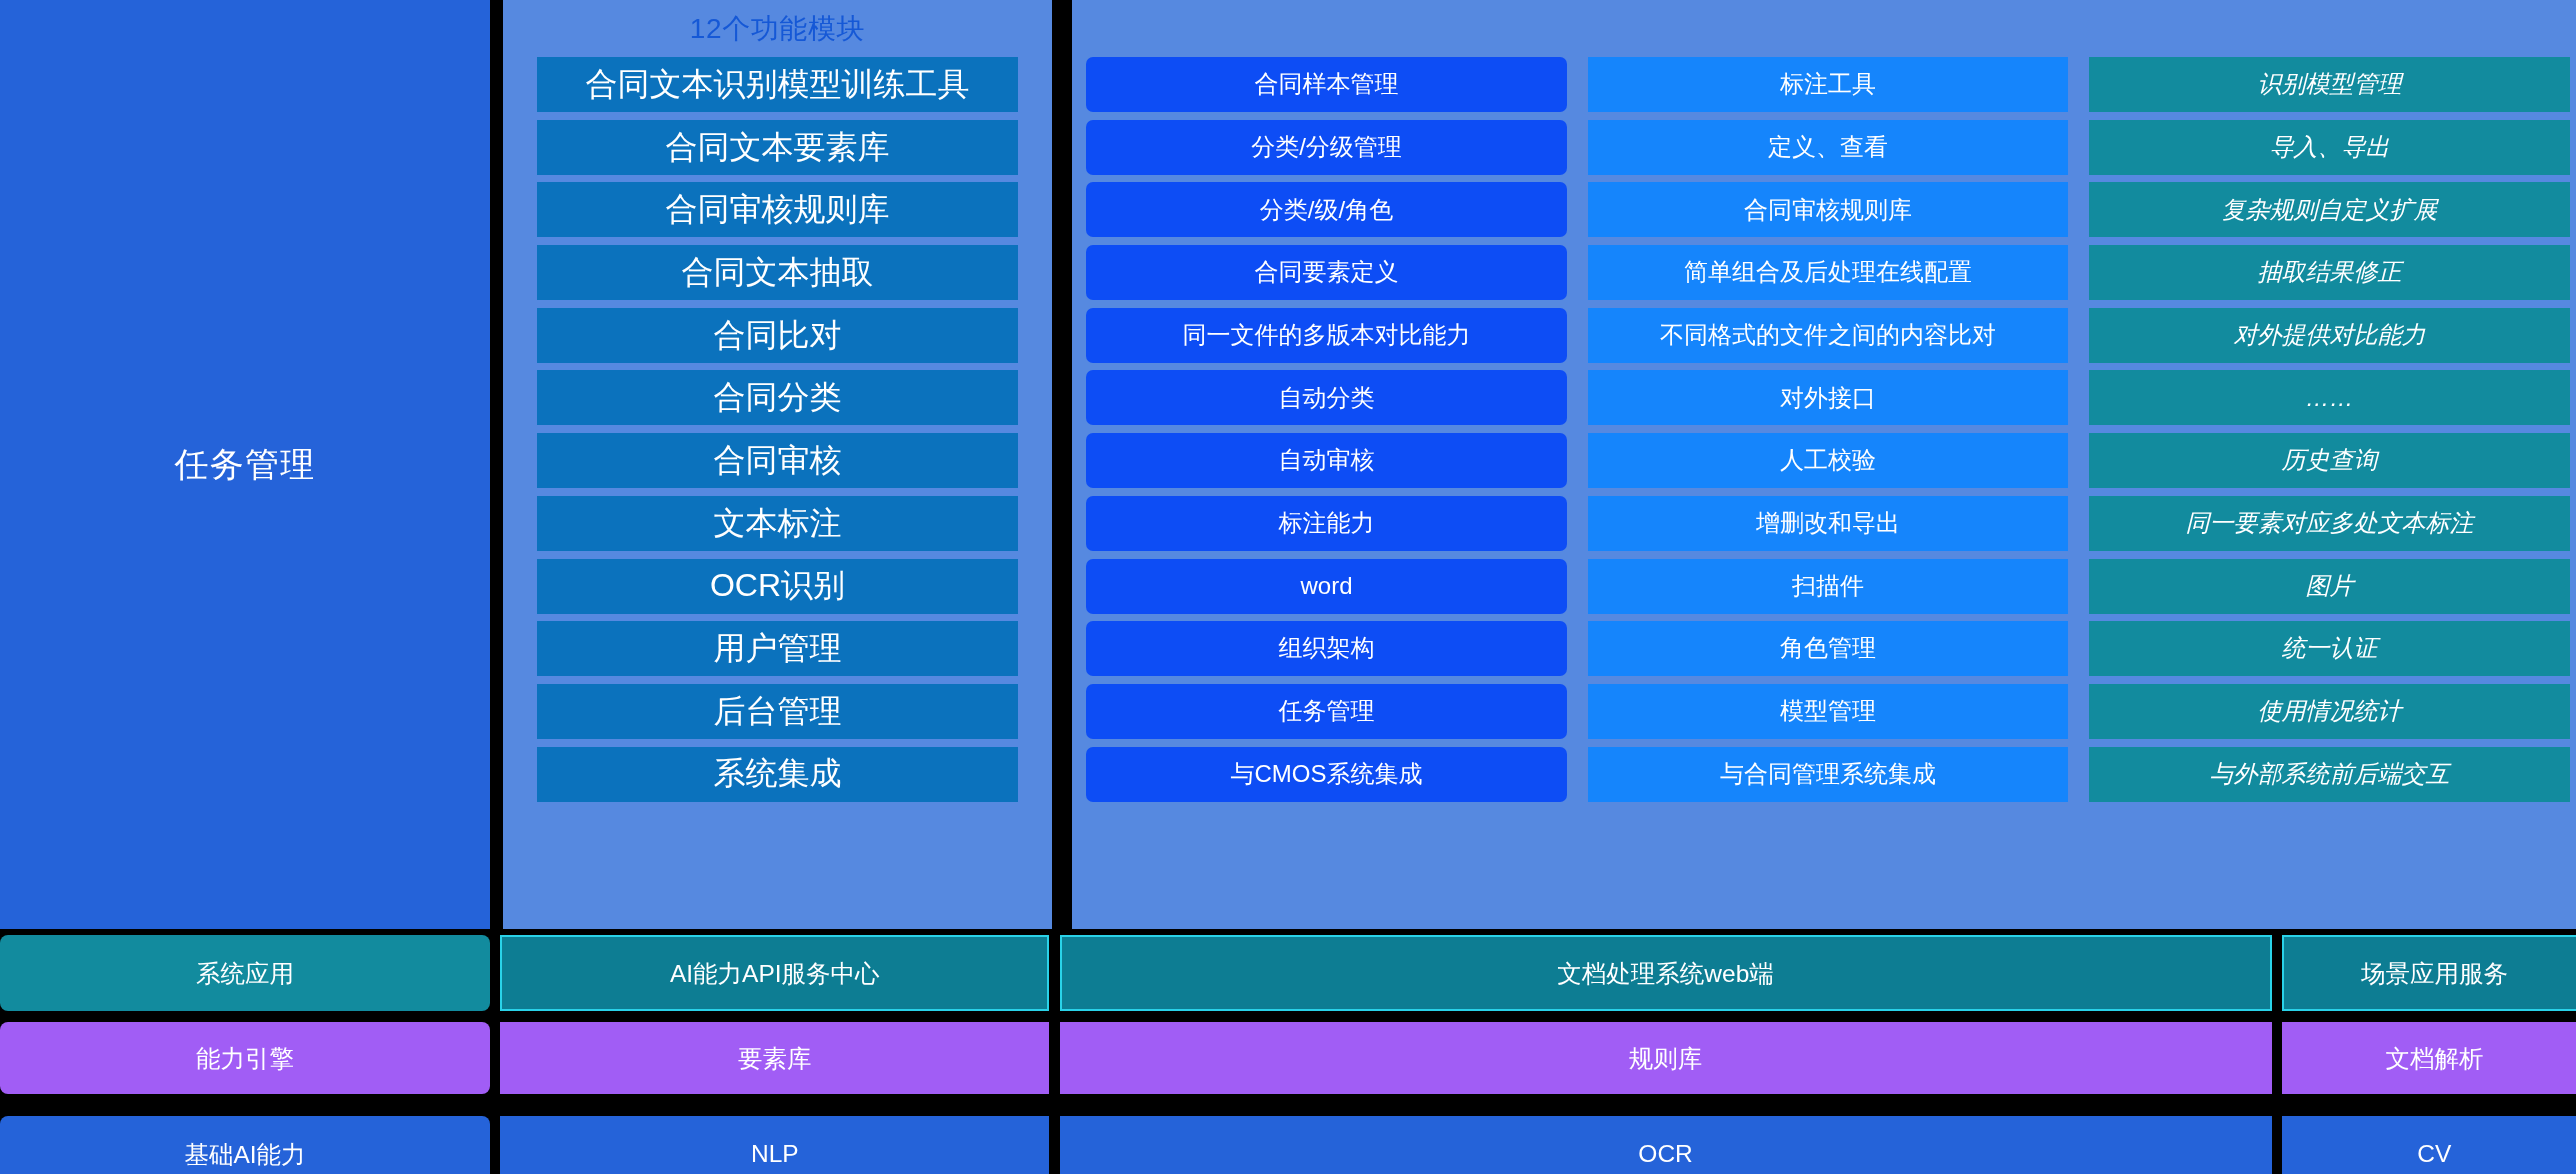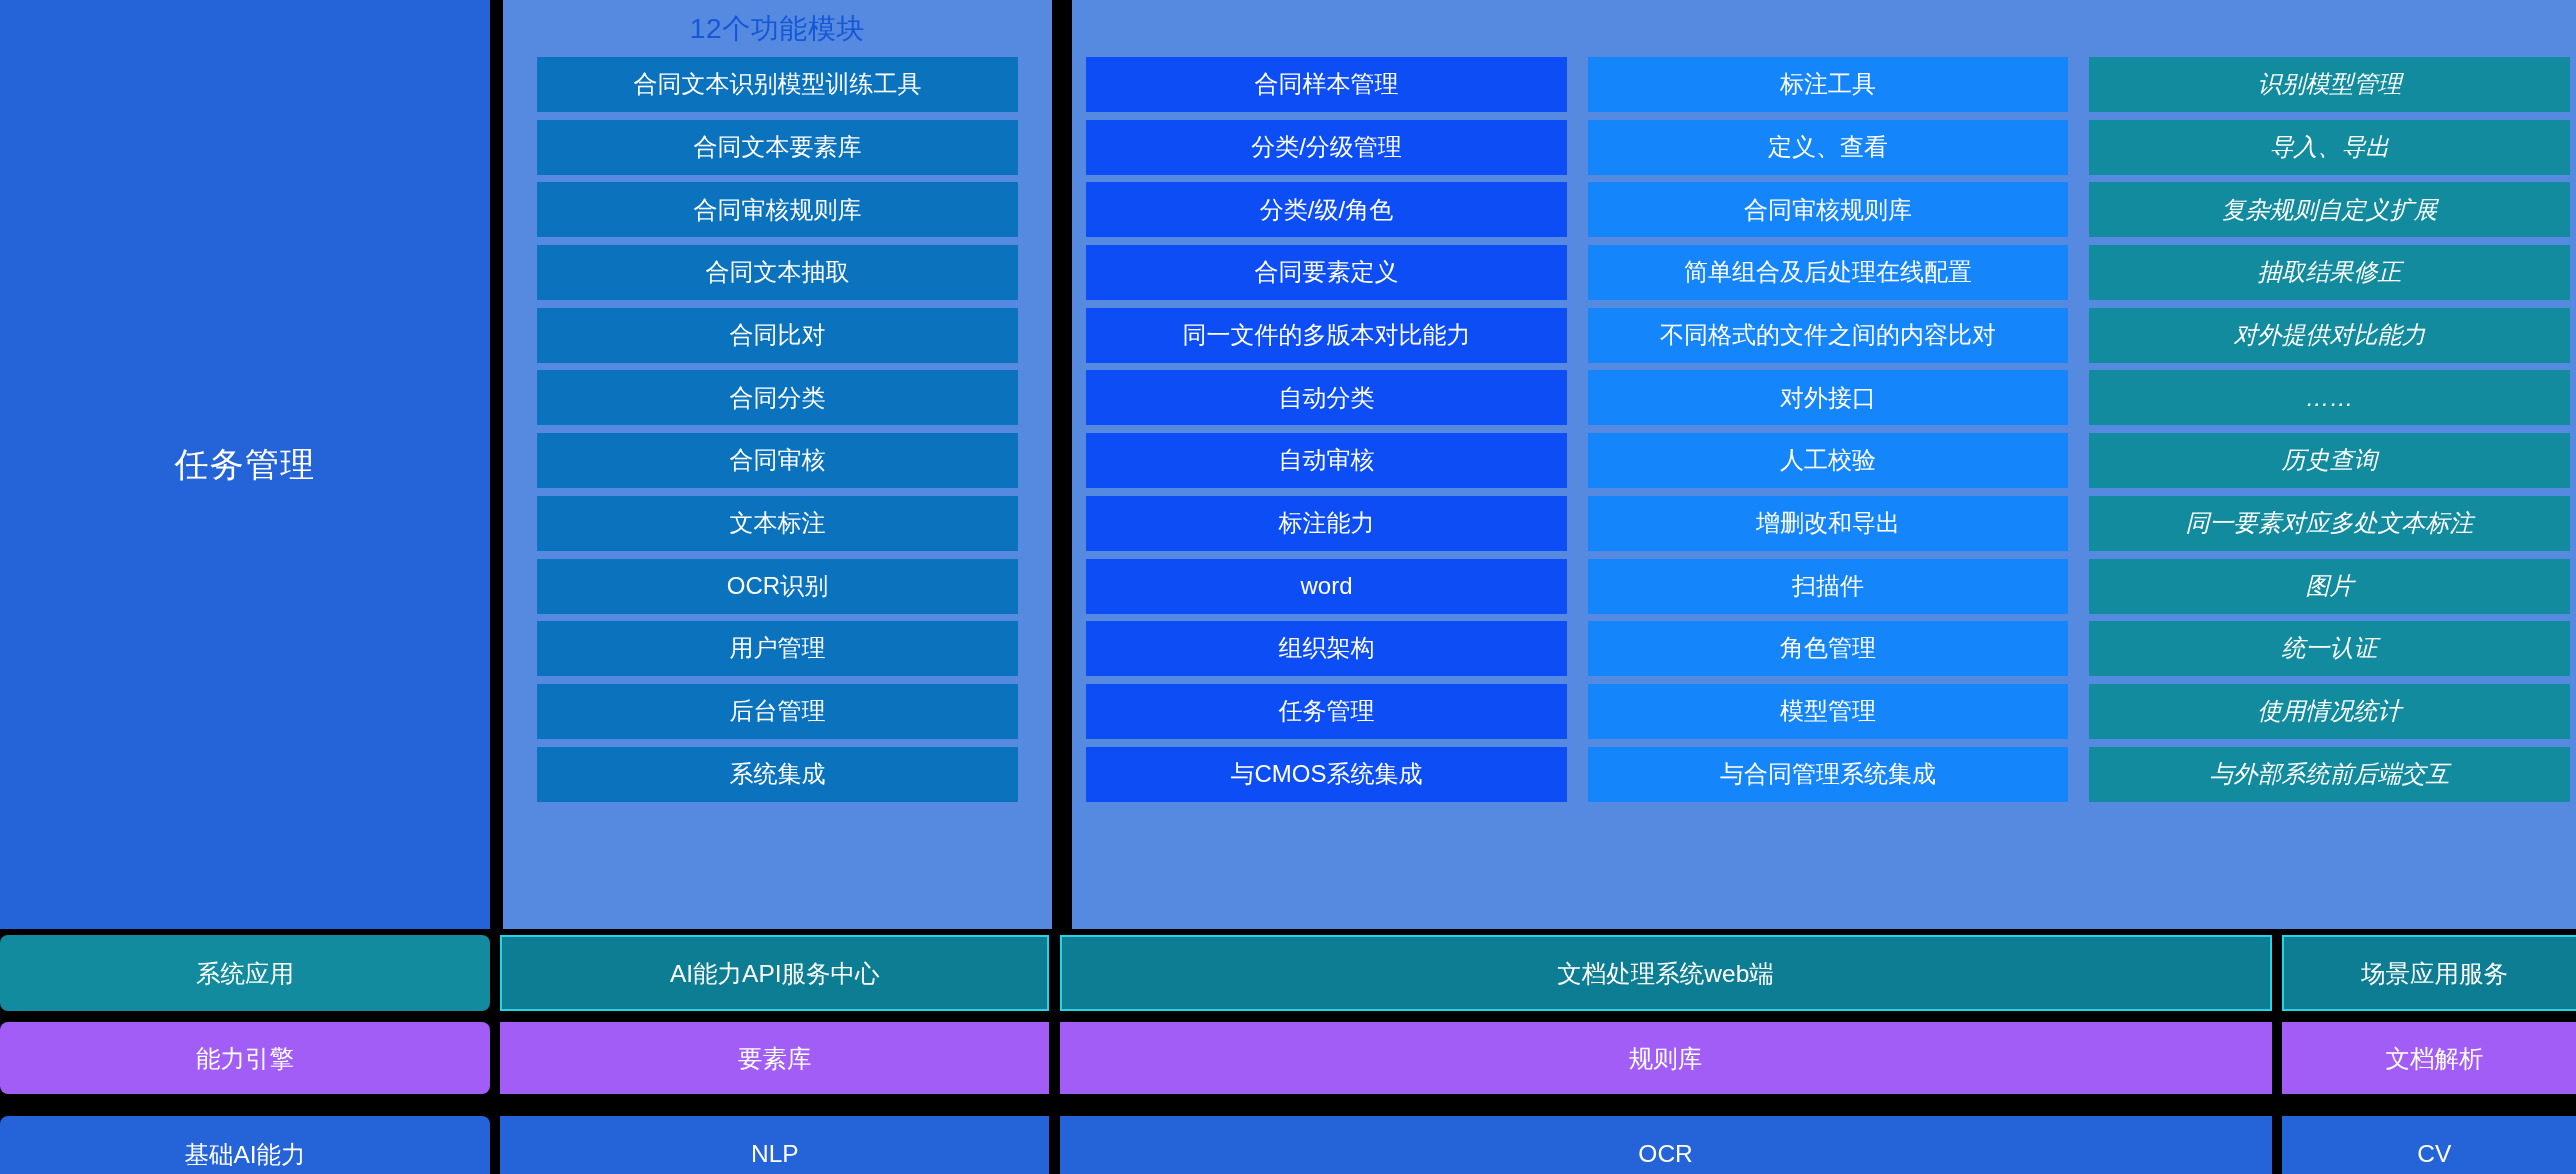--- a/index.html
+++ b/index.html
@@ -52,22 +52,22 @@
   .rcol { flex: 1 1 0; padding: 57px 10.3px 0 10.3px; }
   .rcol.c2 { padding-left: 14px; padding-right: 10.3px; }
   .rcol.c4 { padding-right: 6px; font-style: italic; }
 
   .cell {
     height: 55px; margin-bottom: 7.7px;
     display: flex; align-items: center; justify-content: center;
     color: #ffffff; font-size: 24px; line-height: 1.1;
     white-space: nowrap;
   }
-  .c1cell { background: #0b72bd; font-size: 24px; }
-  .c2cell { background: #0d4df5; }
+  .c1cell { background: #0b72bd; font-size: 32px; }
+  .c2cell { background: #0d4df5; border-radius: 7px; }
   .c3cell { background: #1585fc; }
   .c4cell { background: #128b9e; }
 
   
   .brow { position: absolute; left: 0; width: 2576px; display: flex; }
   .brow .bgap { width: 10.3px; background: #000; flex: 0 0 10.3px; }
 
   .bcell {
     height: 100%;
     display: flex; align-items: center; justify-content: center;

